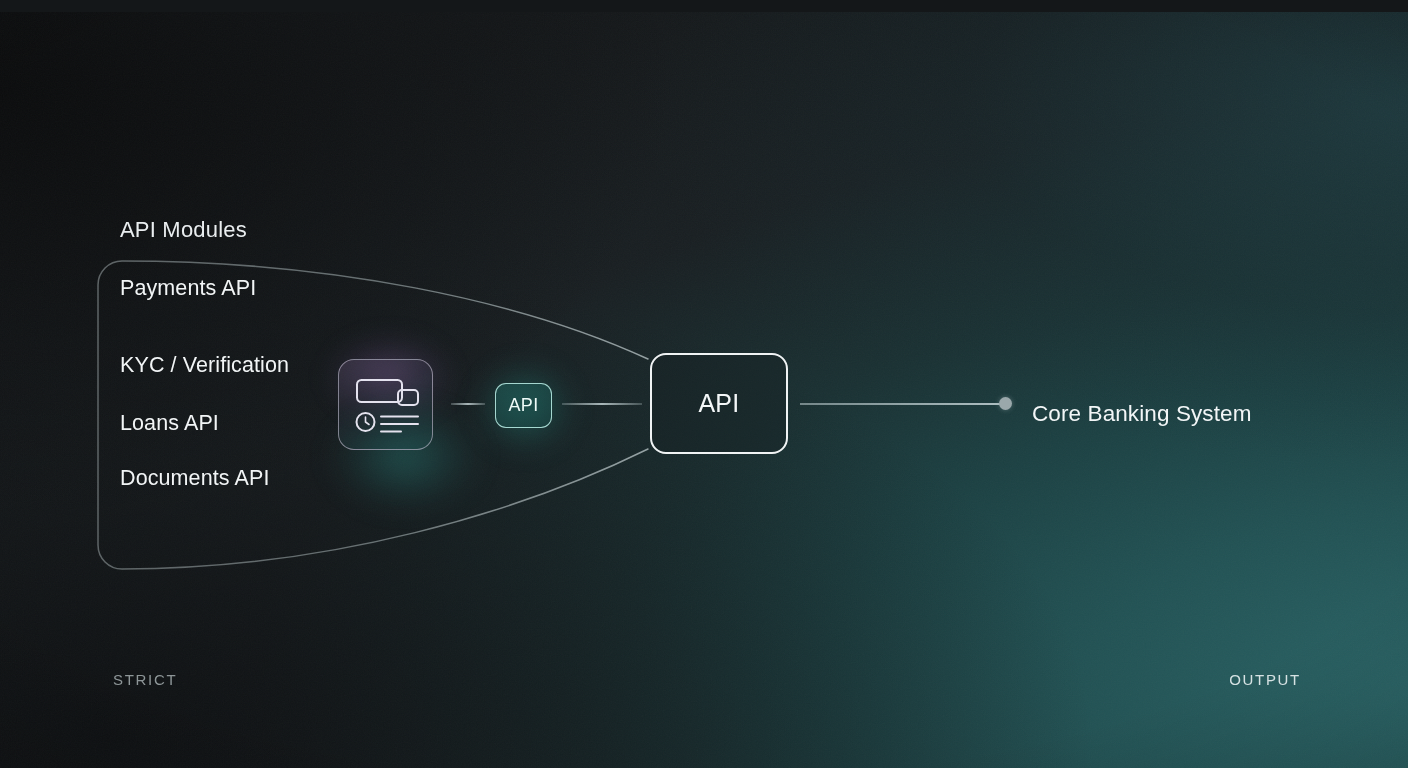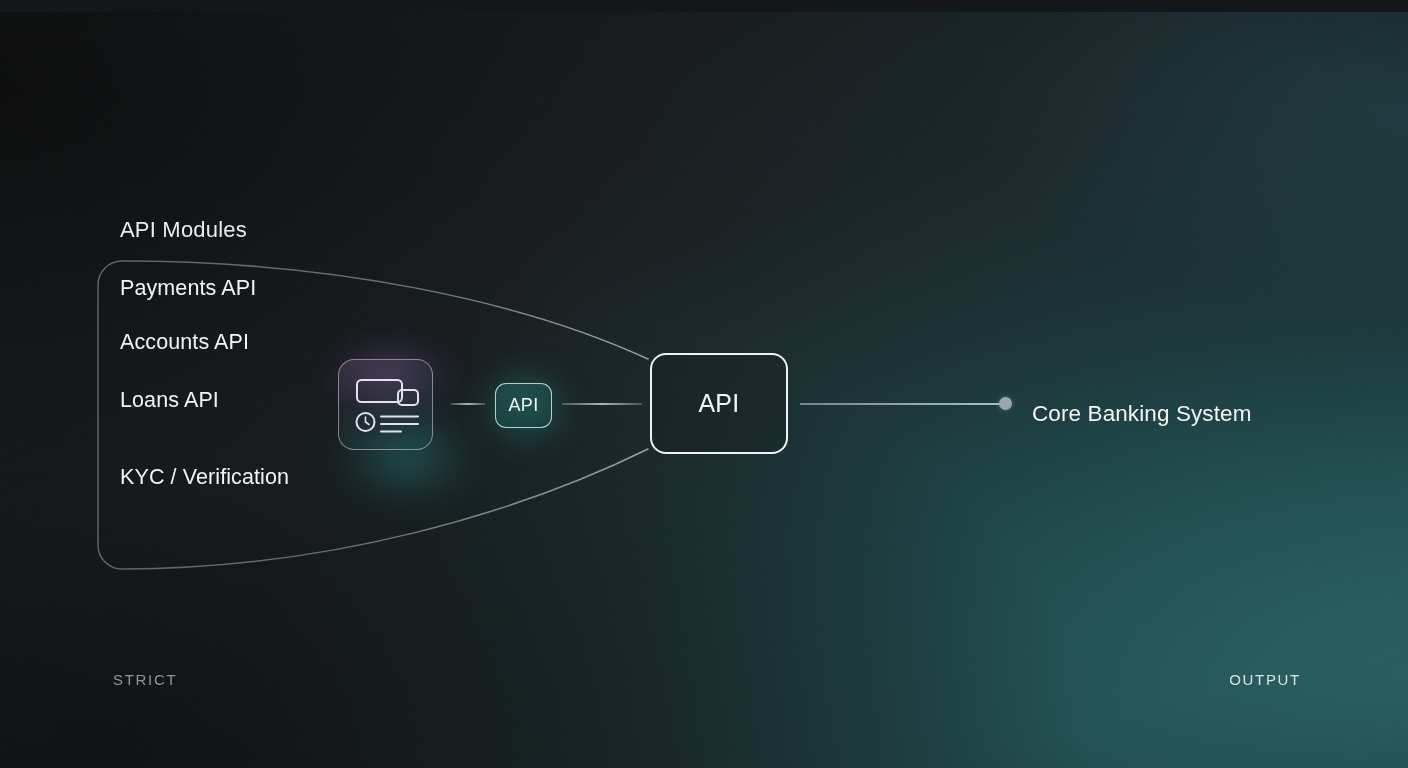--- a/index.html
+++ b/index.html
@@ -156,23 +156,23 @@
              A 24 24 0 0 0 98 273
              L 98 533
              A 24 24 0 0 0 122 557
              C 330 557, 520 500, 648 437" fill="none" stroke="url(#fstroke)" stroke-width="1.5" stroke-linecap="round"></path>
   </svg>
 
   <div class="modules-title">API Modules</div>
 
   <div class="funnel-list">
     <div class="item g0">Payments API</div>
-    <div class="item g1">Accounts API</div>
+    <div class="item g3">KYC / Verification</div>
     <div class="item g2">Loans API</div>
-    <div class="item g3">KYC / Verification</div>
+    <div class="item g4">Documents API</div>
   </div>
 
   <div class="doc-glow-purple"></div>
   <div class="doc-glow-teal"></div>
   <div class="api-chip-glow"></div>
 
   <div class="doc-tile">
     <svg width="95" height="91" viewBox="0 0 95 91">
       <rect x="18" y="20" width="45" height="22" rx="4.5" fill="none" stroke="#e4e2ee" stroke-width="2"></rect>
       <rect x="59" y="30" width="20" height="15" rx="4" fill="none" stroke="#e4e2ee" stroke-width="2"></rect>

